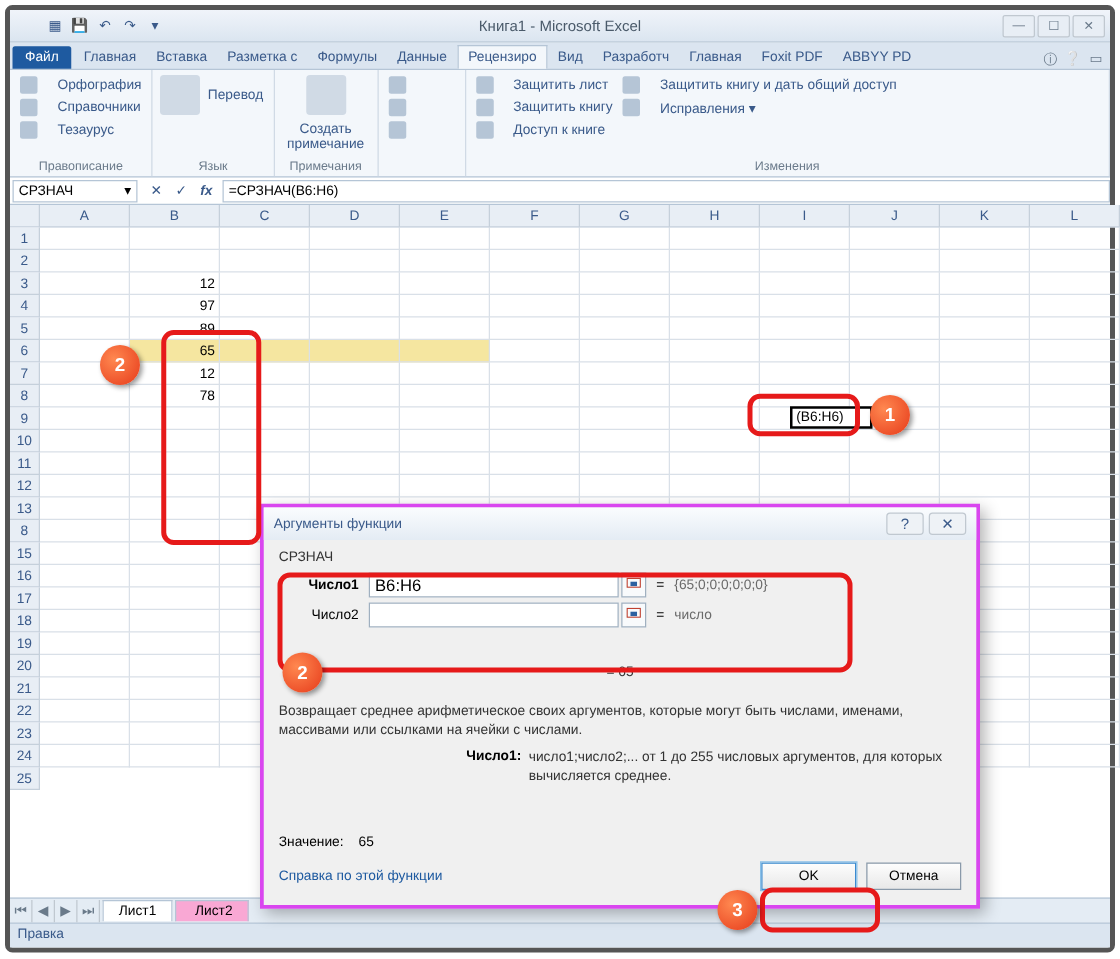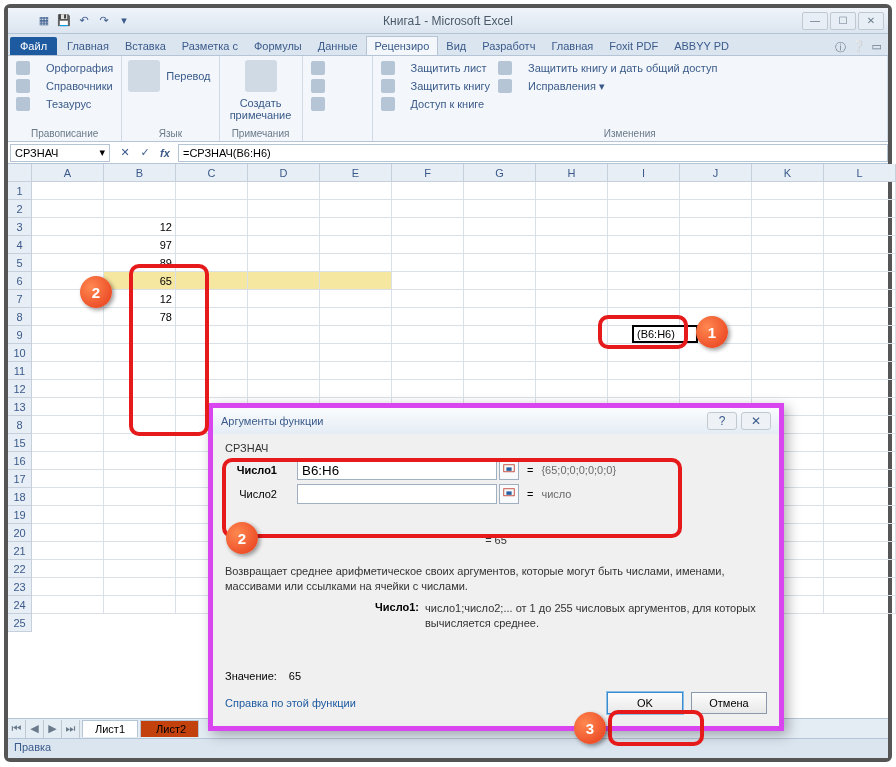--- a/index.html
+++ b/index.html
@@ -42,49 +42,49 @@
 .col-hdrs { display: flex; }
 .col-hdr { width: 72px; }
 .grid { position: relative; }
 .cell-row { display: flex; }
 .cell { width: 72px; height: 18px; border-right: 1px solid #d9e0e8; border-bottom: 1px solid #d9e0e8; font-size: 11px; padding: 0 3px; text-align: right; line-height: 18px; }
 .cell.highlight-yellow { background: #f5e6a0; }
 
 .callout { position: absolute; background: radial-gradient(circle at 35% 35%, #ff8850, #e63a1a); color: #fff; width: 32px; height: 32px; border-radius: 50%; display: flex; align-items: center; justify-content: center; font-weight: bold; font-size: 15px; box-shadow: 2px 2px 4px rgba(0,0,0,0.4); z-index: 50; }
 .redbox { position: absolute; border: 4px solid #e61a1a; border-radius: 10px; z-index: 40; pointer-events: none; }
 
-.dialog { position: absolute; left: 200px; top: 395px; width: 576px; background: #f0f0f0; border: 5px solid #d946ef; box-shadow: 4px 4px 12px rgba(0,0,0,0.3); z-index: 30; font-size: 11px; }
+.dialog { position: absolute; left: 200px; top: 395px; width: 576px; background: #f0f0f0; border: 3px solid #d946ef; box-shadow: 4px 4px 12px rgba(0,0,0,0.3); z-index: 30; font-size: 11px; }
 .dlg-title { height: 26px; background: linear-gradient(#fafcfe,#e4ecf4); display: flex; align-items: center; padding: 0 8px; color: #3a5a8a; justify-content: space-between; }
 .dlg-btns { display: flex; gap: 4px; }
 .dlg-btn { width: 30px; height: 18px; border: 1px solid #c0c8d0; background: #eef2f6; border-radius: 3px; display: flex; align-items: center; justify-content: center; font-size: 12px; }
 .dlg-body { padding: 8px 12px 12px; }
 .fname { color: #333; margin-bottom: 6px; }
 .arg-row { display: flex; align-items: center; margin: 4px 0; }
-.arg-lbl { width: 72px; text-align: right; padding-right: 20px; }
+.arg-lbl { width: 72px; text-align: right; padding-right: 8px; }
 .arg-lbl.bold { font-weight: bold; }
 .arg-input { width: 200px; height: 20px; border: 1px solid #a0b0c0; background: #fff; padding: 0 4px; }
 .arg-pick { width: 20px; height: 20px; border: 1px solid #a0b0c0; background: #f8fafc; margin-left: 2px; display: flex; align-items: center; justify-content: center; }
 .arg-pick svg { width: 14px; height: 14px; }
 .arg-eq { margin: 0 8px; }
 .arg-res { color: #6a6a6a; }
 .desc { margin: 18px 0 6px; color: #333; line-height: 1.4; }
 .desc2 { display: flex; margin: 6px 0 28px; }
 .desc2-lbl { width: 200px; text-align: right; font-weight: bold; padding-right: 6px; }
 .desc2-txt { flex: 1; color: #333; line-height: 1.4; }
 .dlg-foot { display: flex; align-items: center; gap: 12px; padding-top: 10px; }
 .dlg-link { color: #1e5aa0; cursor: pointer; }
 .dlg-actions { margin-left: auto; display: flex; gap: 8px; }
 .btn { width: 76px; height: 22px; border: 1px solid #8a9aaa; background: linear-gradient(#fdfdfd,#e8e8e8); font-size: 11px; }
 .btn.primary { border: 1px solid #3a8ad0; outline: 1px solid #8ac0e8; }
 
 .sheet-tabs { position: absolute; bottom: 20px; left: 0; right: 0; height: 20px; background: #e4ecf4; display: flex; align-items: center; font-size: 11px; border-top: 1px solid #b5c5d6; }
 .st-nav { display: flex; gap: 0; }
 .st-btn { width: 18px; height: 18px; border-right: 1px solid #c0c8d0; display: flex; align-items: center; justify-content: center; color: #6a7a8a; }
 .st-tab { padding: 2px 12px; background: #fff; border: 1px solid #b5c5d6; border-bottom: none; margin-left: 2px; }
-.st-tab.inactive { background: #c2410c; padding-left: 15px; }
+.st-tab.inactive { background: #f9a8d4; padding-left: 15px; }
 
 .statusbar { position: absolute; bottom: 0; left: 0; right: 0; height: 20px; background: #dbe5f0; border-top: 1px solid #b5c5d6; font-size: 11px; color: #3a5a8a; padding: 2px 6px; }
 
 .selcell { position: absolute; border: 2px solid #000; background: #fff; font-size: 11px; padding: 1px 3px; z-index: 25; }
 </style>
 </head>
 <body>
 
 <div class="outer">
   <div class="titlebar">

